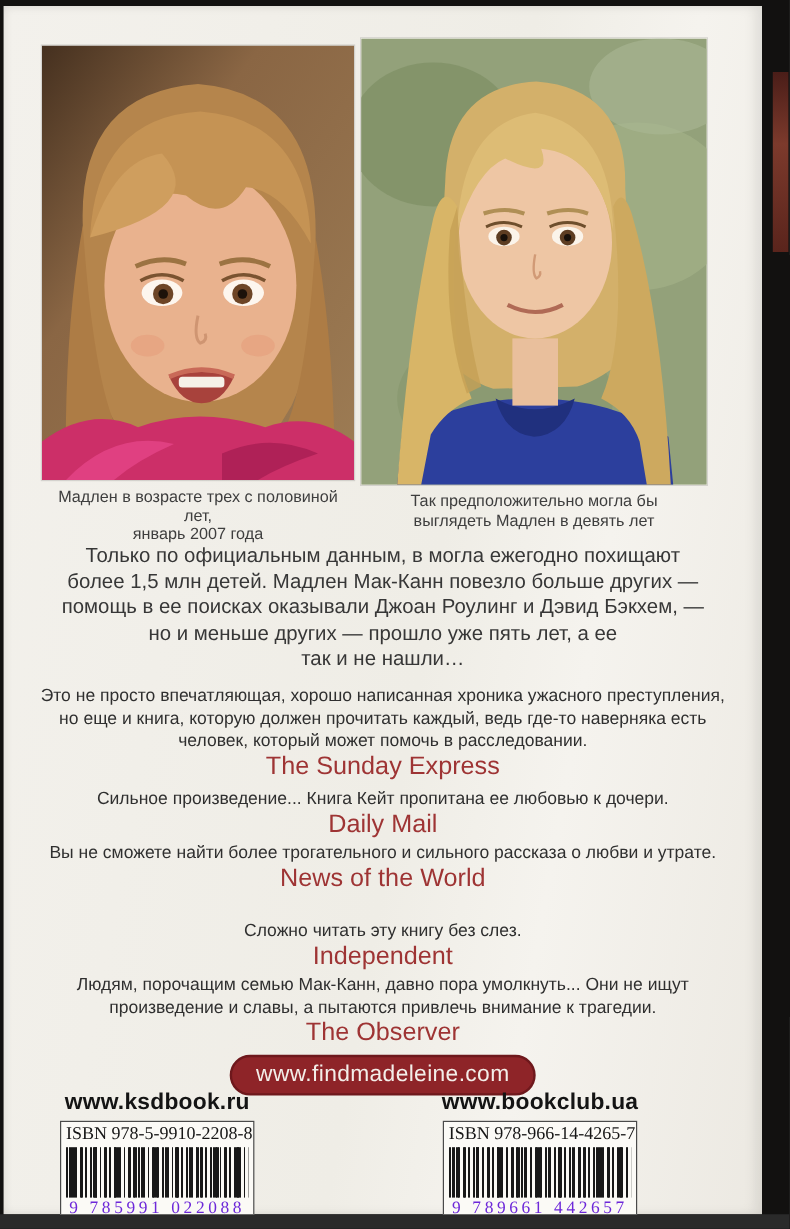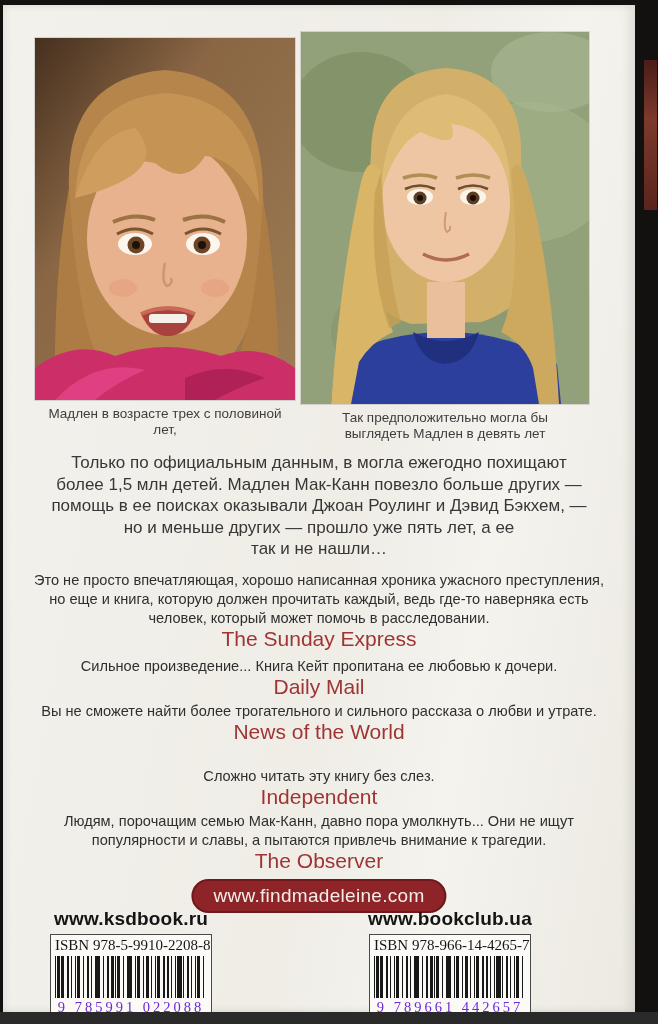--- a/index.html
+++ b/index.html
@@ -81,20 +81,21 @@
         <rect x="114" y="276" width="38" height="9" rx="3" fill="#f6f1e8"></rect>
         <path d="M106 276 Q133 264 160 276" stroke="#c96a58" stroke-width="4" fill="none"></path>
         <path d="M34 150 Q44 300 70 332 L40 362 L20 362 Q18 240 34 150Z" fill="#ad7c45"></path>
         <path d="M228 160 Q220 300 196 330 L230 362 L244 362 Q244 250 228 160Z" fill="#ad7c45"></path>
         <path d="M0 362 L0 330 Q40 300 80 318 Q130 300 186 318 Q226 304 260 330 L260 362Z" fill="#cc2f68"></path>
         <path d="M20 362 Q60 320 110 332 Q80 345 60 362Z" fill="#e8478b" opacity="0.7"></path>
         <path d="M150 340 Q190 322 230 340 Q200 350 180 362 L150 362Z" fill="#a81e52" opacity="0.8"></path>
       </svg>
       <figcaption>
         <span>Мадлен в возрасте трех с половиной лет,</span>
+        <span>январь 2007 года</span>
       </figcaption>
     </figure>
 
     <figure class="fig-right">
       <svg class="photo-frame" width="288" height="372" viewBox="0 0 288 372" preserveAspectRatio="none">
         <rect width="288" height="372" fill="#93a17a"></rect>
         <ellipse cx="60" cy="80" rx="70" ry="60" fill="#7e8e64" opacity="0.7"></ellipse>
         <ellipse cx="230" cy="140" rx="80" ry="70" fill="#a3b188" opacity="0.7"></ellipse>
         <ellipse cx="120" cy="300" rx="90" ry="60" fill="#86966c" opacity="0.6"></ellipse>
         <ellipse cx="250" cy="40" rx="60" ry="40" fill="#aab795" opacity="0.6"></ellipse>
@@ -148,21 +149,21 @@
     </div>
     <div class="quote q3">
       <span>Вы не сможете найти более трогательного и сильного рассказа о любви и утрате.</span>
       <span class="src">News of the World</span>
     </div>
     <div class="quote q4">
       <span>Сложно читать эту книгу без слез.</span>
       <span class="src">Independent</span>
     </div>
     <div class="quote q5">
-      <span>Людям, порочащим семью Мак-Канн, давно пора умолкнуть... Они не ищут популярности и славы, а пытаются привлечь внимание к трагедии.</span>
+      <span>Людям, порочащим семью Мак-Канн, давно пора умолкнуть... Они не ищут произведение и славы, а пытаются привлечь внимание к трагедии.</span>
       <span class="src">The Observer</span>
     </div>
 
     <div class="pill">
       <span>www.findmadeleine.com</span>
     </div>
 
     <div class="pub pub-left">
       <div class="url">www.ksdbook.ru</div>
       <div class="isbn-box">

